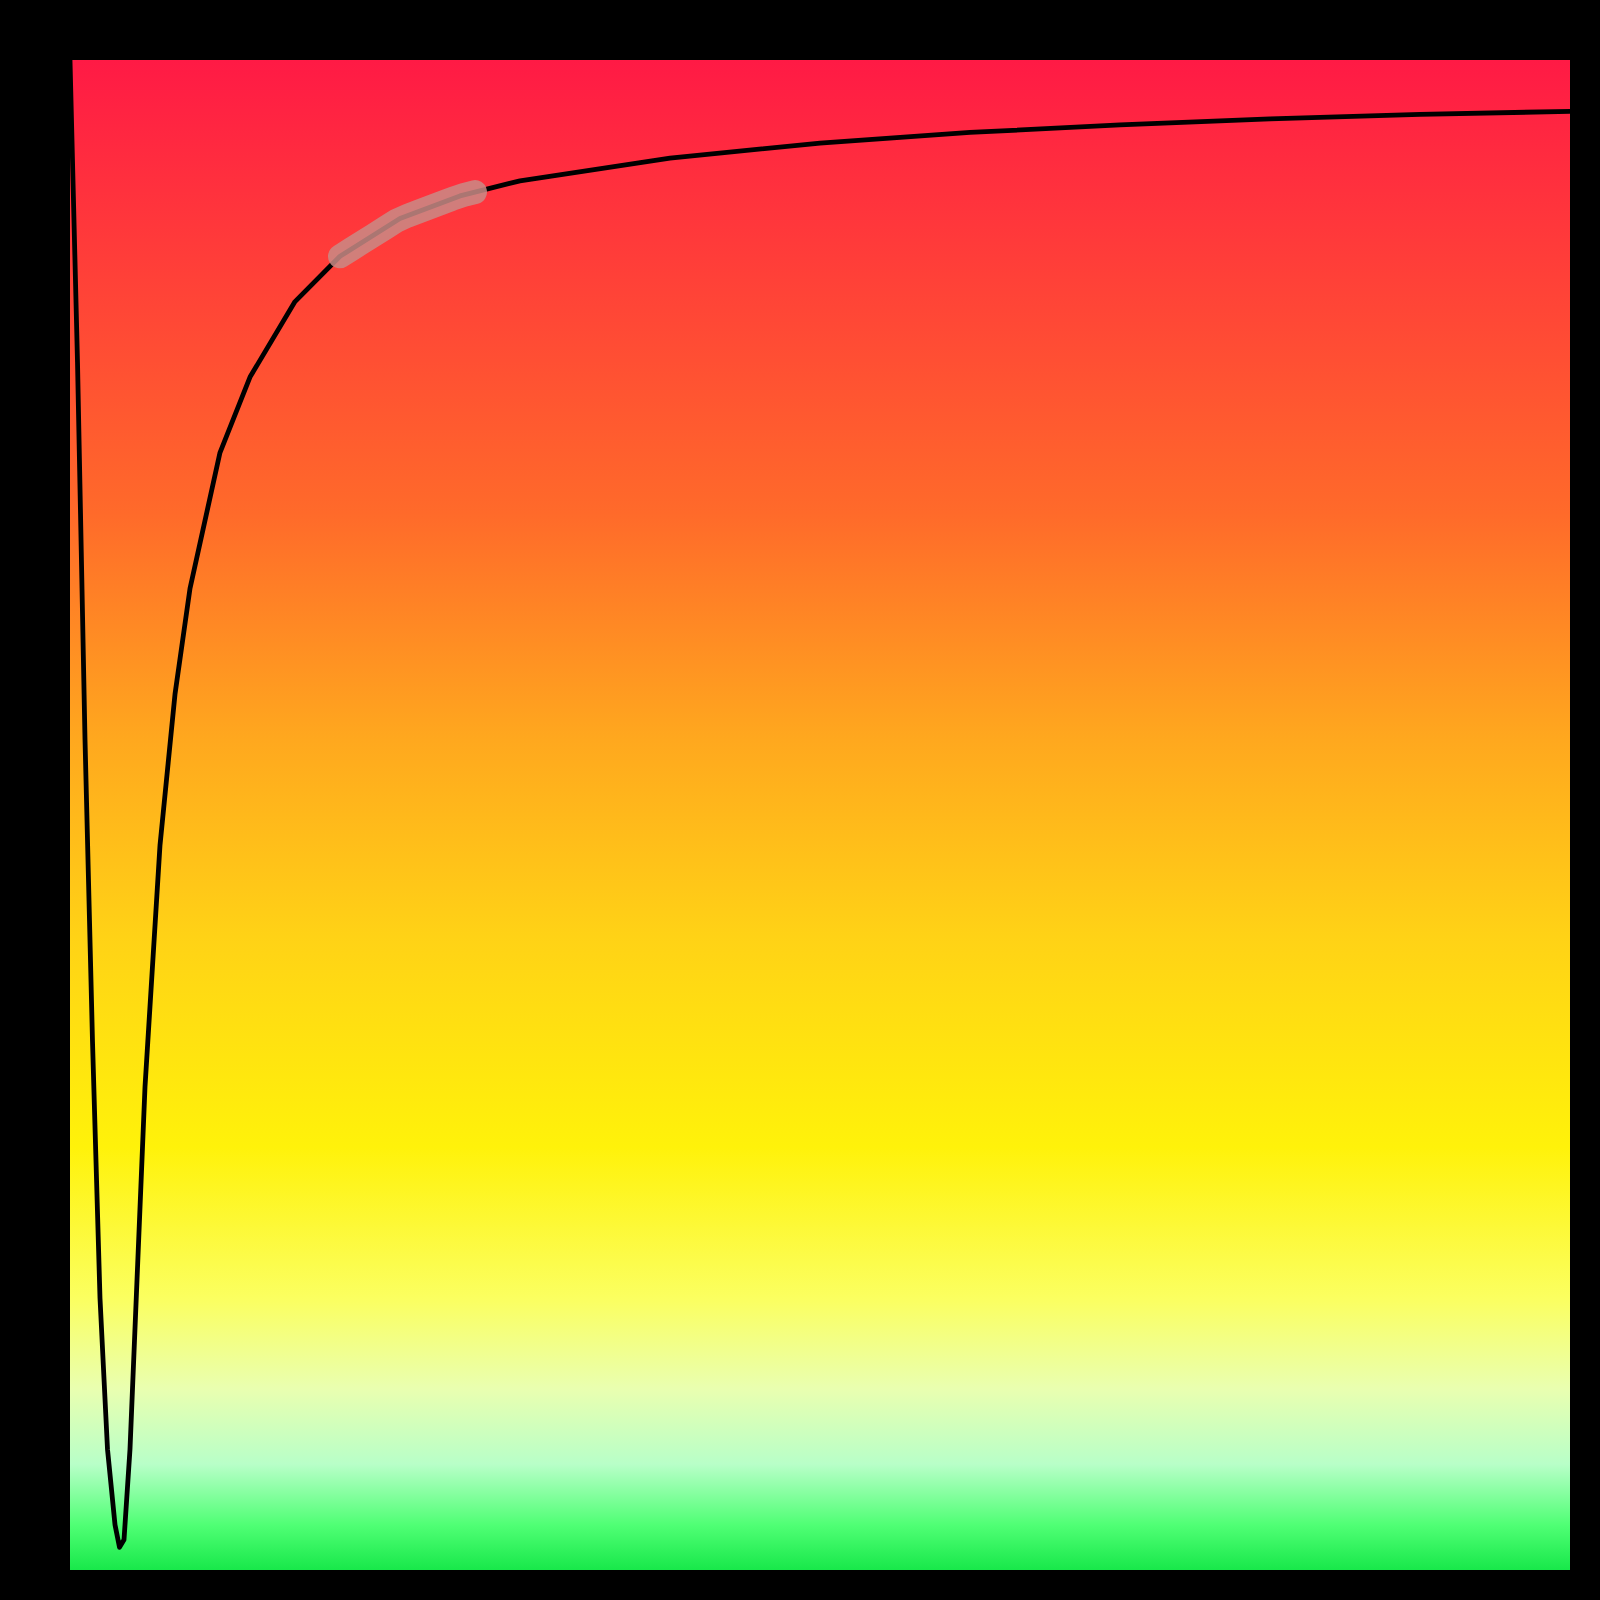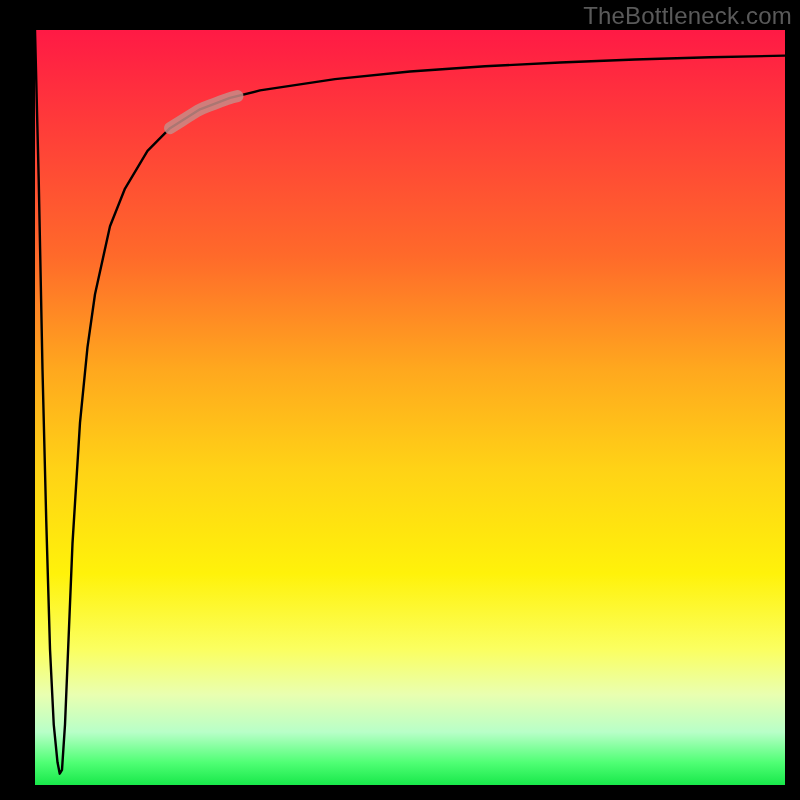--- a/index.html
+++ b/index.html
@@ -58,21 +58,20 @@
     width: 100%;
     height: 100%;
     z-index: 5;
   }
 </style>
 </head>
 <body>
 
 <div class="frame">
 
-  <div class="watermark">TheBottleneck.com</div>
 
   <div class="plot-area">
     <div class="gradient-bg"></div>
 
     <svg class="curve" viewBox="0 0 750 755" preserveAspectRatio="none">
       <path fill="none" stroke="#000" stroke-width="2.4" stroke-linejoin="round" stroke-linecap="round" d="M0.00 0.00 L3.75 151.00 L7.50 339.75 L11.25 490.75 L15.00 619.10 L18.75 694.60 L22.50 732.35 L24.75 743.67 L27.00 739.90 L30.00 694.60 L33.75 604.00 L37.50 513.40 L45.00 392.60 L52.50 317.10 L60.00 264.25 L75.00 196.30 L90.00 158.55 L112.50 120.80 L135.00 98.15 L165.00 79.27 L195.00 67.95 L225.00 60.40 L300.00 49.07 L375.00 41.53 L450.00 36.24 L525.00 32.46 L600.00 29.45 L675.00 27.18 L750.00 25.67" id="main-curve"></path>
       <path fill="none" stroke="#c98b86" stroke-width="12" stroke-linecap="round" opacity="0.85" d="M135.00 98.15 L140.63 94.61 L146.25 91.07 L151.88 87.53 L157.50 83.99 L163.13 80.45 L168.75 77.86 L174.38 75.74 L180.00 73.61 L185.63 71.49 L191.25 69.37 L196.88 67.48 L202.50 66.06" id="rose-seg"></path>
     </svg>
   </div>
 

